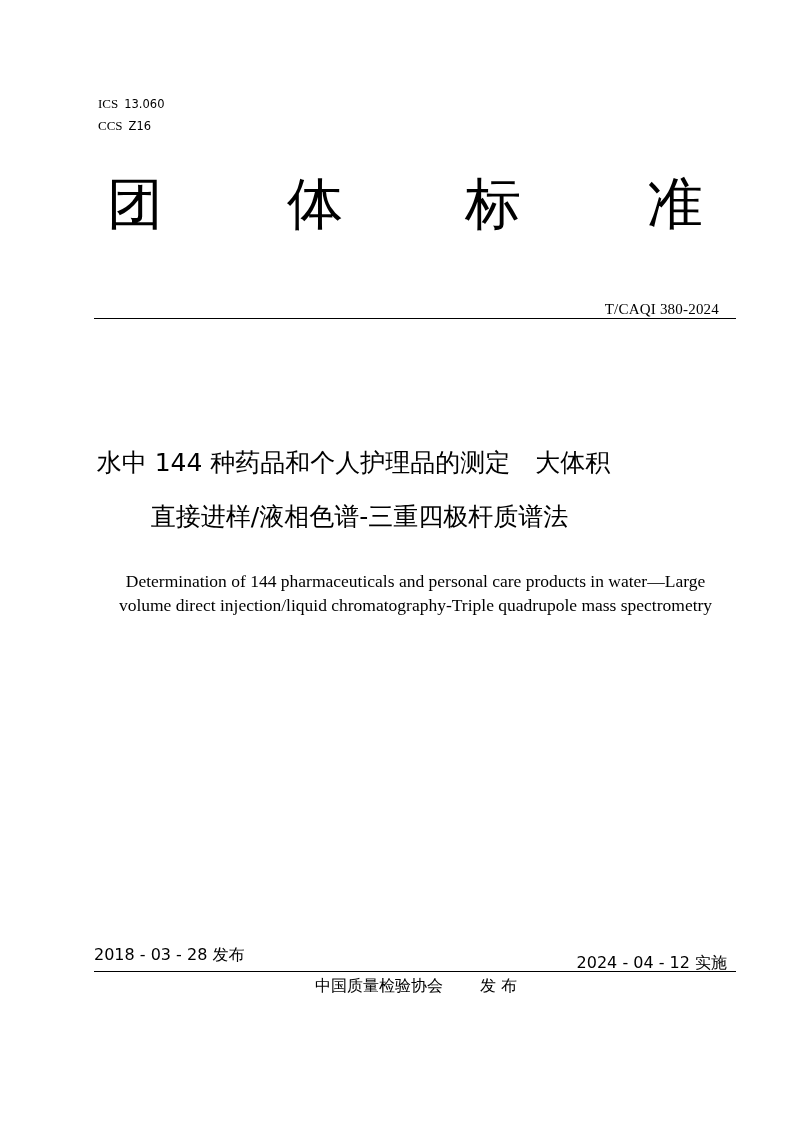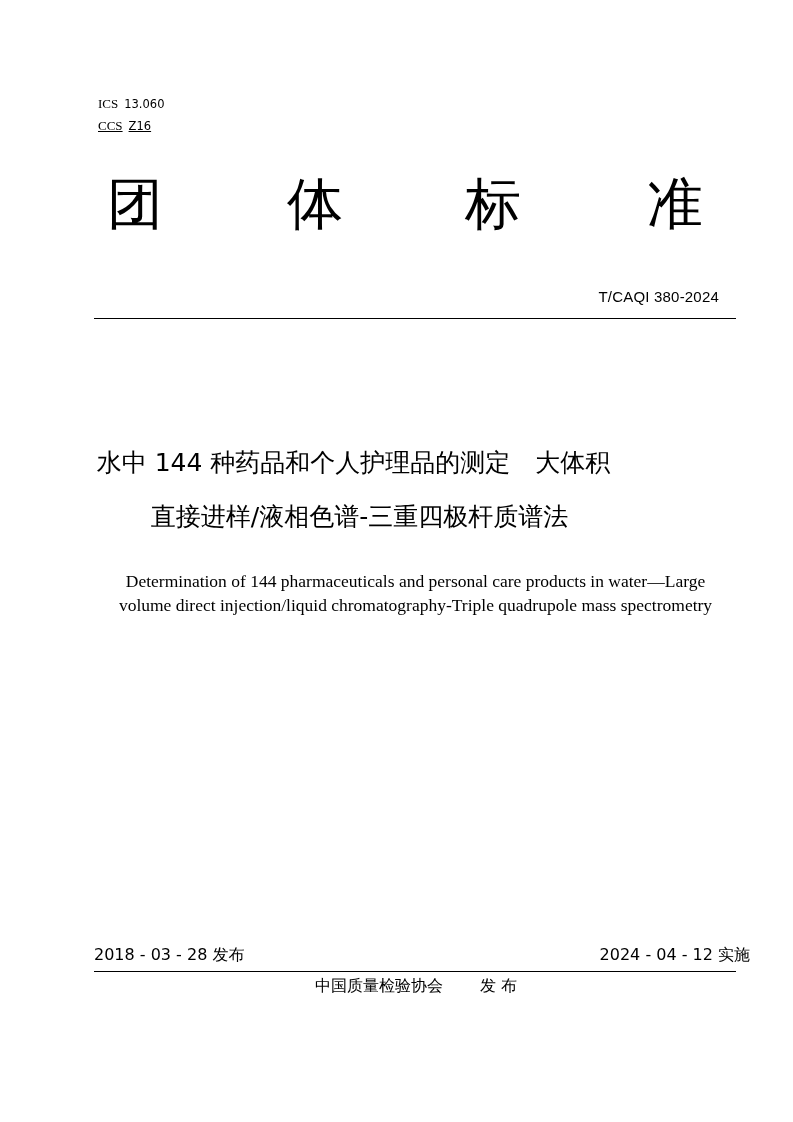--- a/index.html
+++ b/index.html
@@ -19,40 +19,40 @@
 
     .classif {
       left: 98px;
       font-size: 12px;
       line-height: 20px;
       white-space: nowrap;
     }
     .classif .k { font-family: "Liberation Serif", serif; font-size: 13px; }
     .classif .v { font-family: "DejaVu Sans", sans-serif; font-size: 11.5px; margin-left: 6px; }
     #ics { top: 94px; }
-    #ccs { top: 116px; text-decoration: underline; }
+    #ccs { top: 116px; }
 
     .big-char {
       top: 172px;
       font-size: 56px;
       line-height: 64px;
       font-family: "DejaVu Sans", sans-serif;
       font-weight: normal;
     }
     #c1 { left: 107px; }
     #c2 { left: 287px; }
     #c3 { left: 465px; }
     #c4 { left: 647px; }
 
     #std-no {
       right: 74px;
-      top: 288px;
+      top: 300px;
       font-size: 15px;
       line-height: 18px;
-      font-family: Liberation Sans, sans-serif;
+      font-family: Liberation Serif, serif;
       letter-spacing: 0.2px;
     }
 
     .rule {
       left: 94px;
       width: 642px;
       height: 0;
       border-top: 1.3px solid #000;
     }
     #rule-top { top: 318px; }
@@ -82,21 +82,21 @@
     #title-en-l2 { top: 593px; }
 
     .date {
       top: 945px;
       font-size: 16px;
       line-height: 20px;
       white-space: nowrap;
       font-family: "DejaVu Sans", sans-serif;
     }
     #pub-date { left: 94px; }
-    #impl-date { right: 43px; }
+    #impl-date { right: 66px; margin-top: 8px; }
 
     #issuer {
       left: 0;
       width: 832px;
       text-align: center;
       top: 975px;
       font-size: 16px;
       line-height: 22px;
       white-space: pre;
     }

